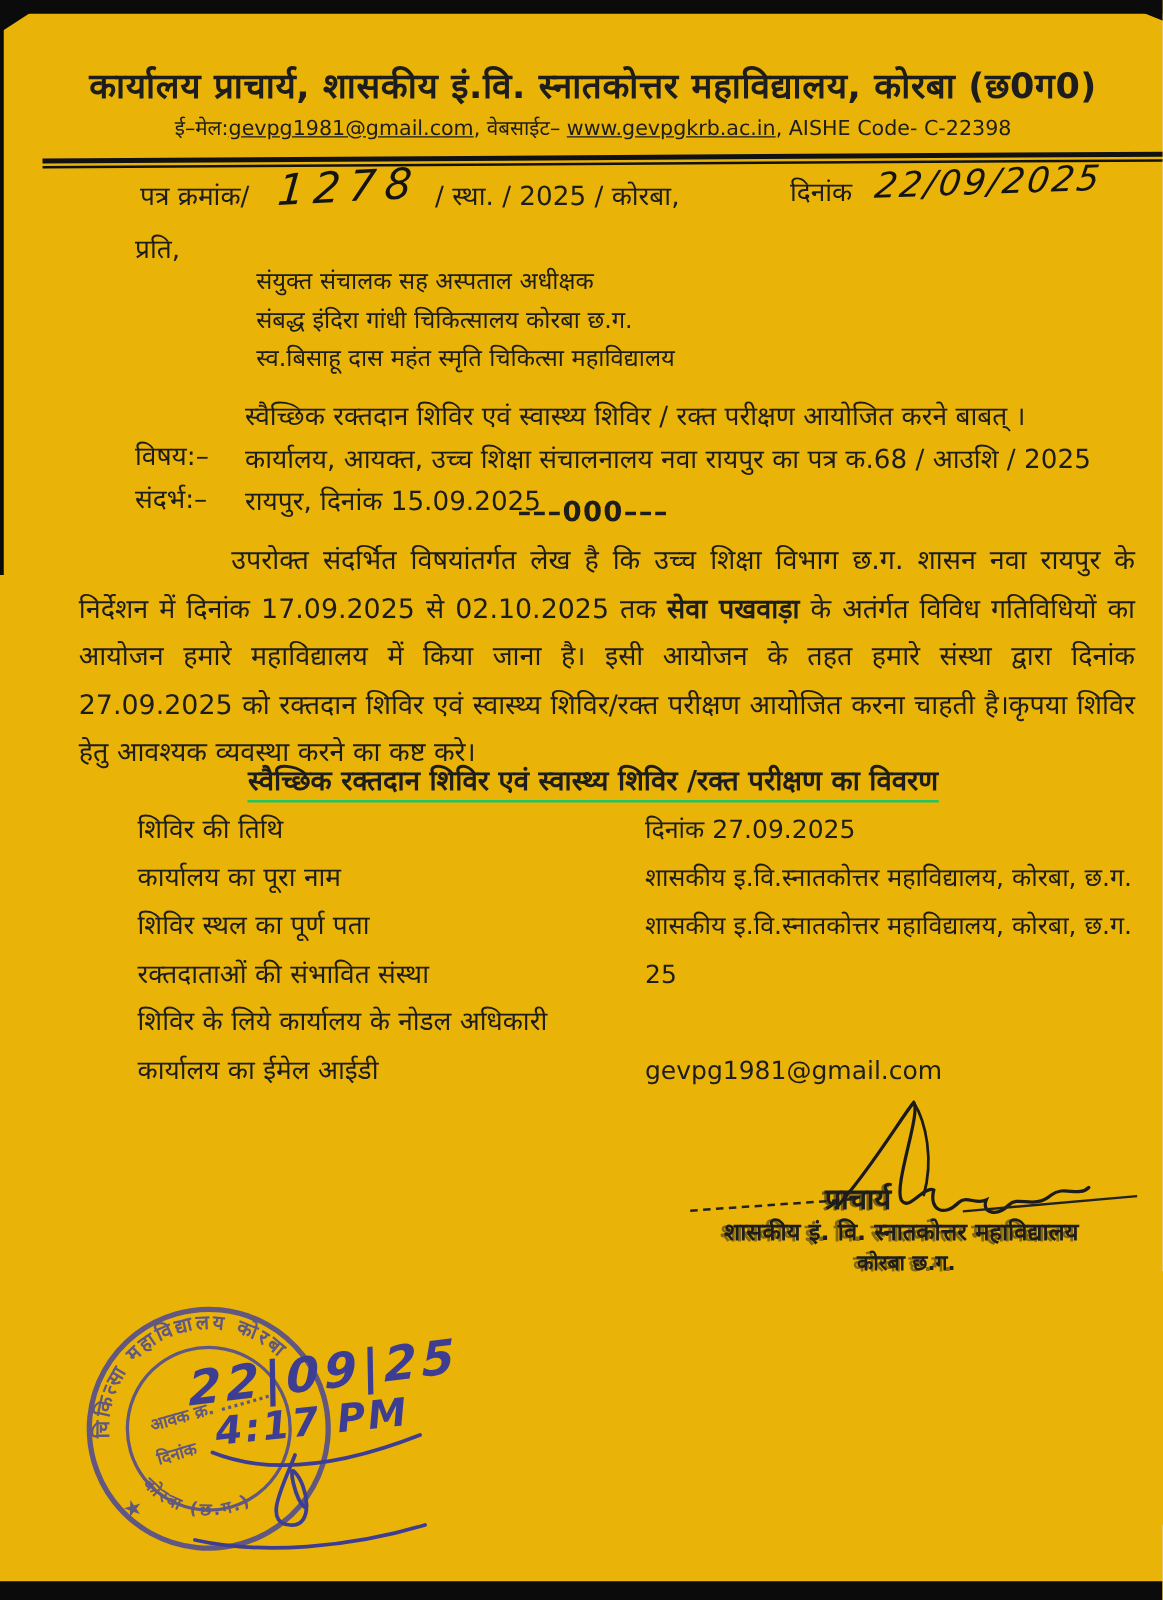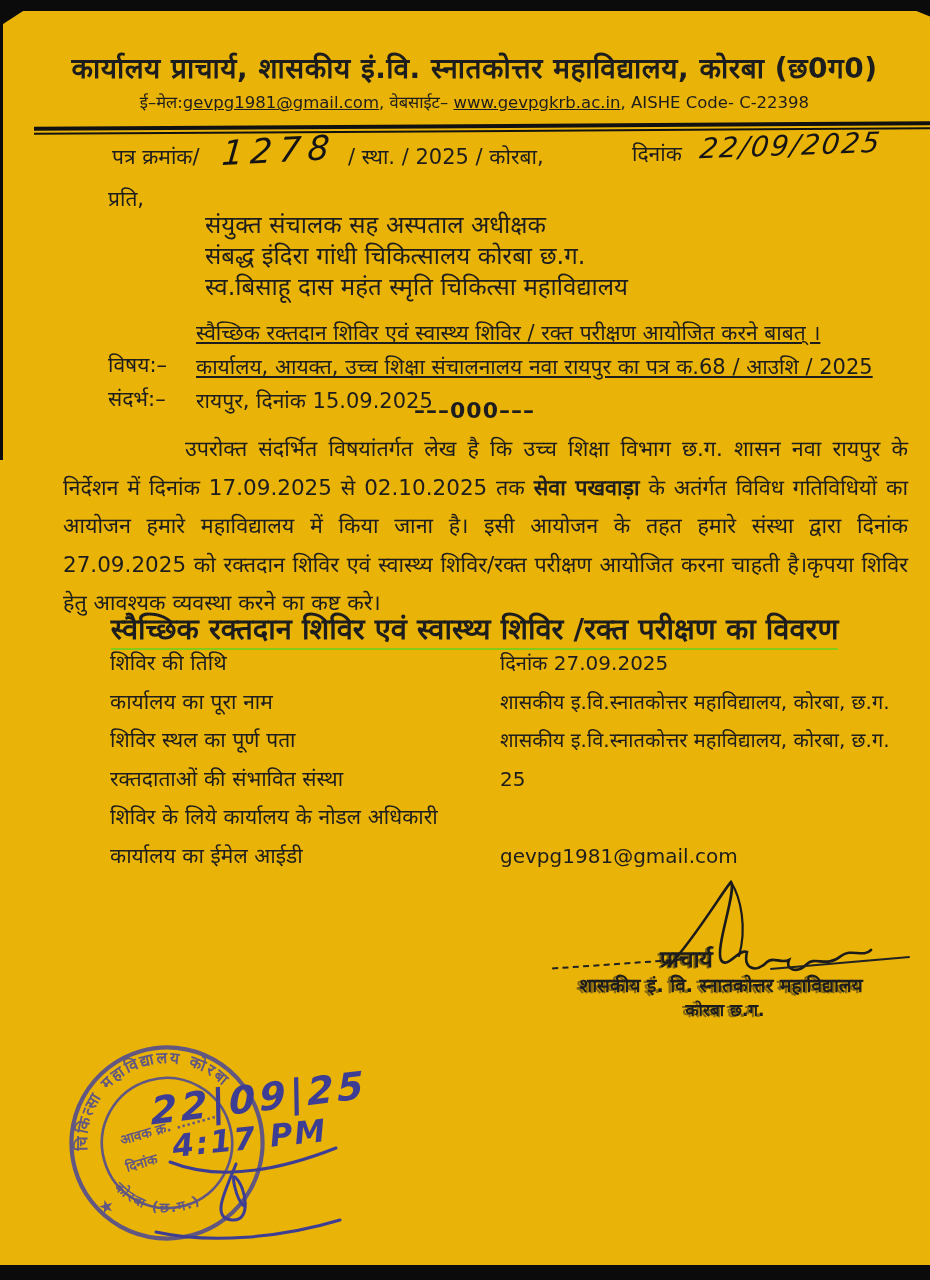--- a/index.html
+++ b/index.html
@@ -26,41 +26,41 @@
   .rule .r2{height:1.5px;background:#111;margin-top:2px;}
 
   .hw{font-style:italic;color:#141414;}
   .meta-label{position:absolute;left:112px;top:142px;font-size:21px;}
   .meta-no{position:absolute;left:222px;top:130px;font-size:34px;letter-spacing:7px;transform:rotate(-3deg) skewX(-8deg);}
   .meta-suffix{position:absolute;left:348px;top:142px;font-size:21px;}
   .meta-datelabel{position:absolute;left:632px;top:139px;font-size:21px;}
   .meta-date{position:absolute;left:700px;top:129px;font-size:28px;letter-spacing:2px;transform:rotate(-2deg) skewX(-10deg);white-space:nowrap;}
 
   .prati{position:absolute;left:108px;top:184px;font-size:21px;}
-  .addressee{position:absolute;left:205px;top:210px;font-size:24px;line-height:31px;}
+  .addressee{position:absolute;left:205px;top:210px;font-size:19px;line-height:31px;}
 
   .sub-row{position:absolute;left:108px;font-size:21px;display:flex;}
   .sub-row .lbl{width:88px;flex:0 0 88px;margin-top:32px;}
-  .sub-row .txt{white-space:nowrap;text-decoration:underline;}
+  .sub-row .txt{white-space:nowrap;}
   .row-subject{top:318px;}
   .row-ref{top:352px;}
   .ref2{position:absolute;left:196px;top:386px;font-size:21px;}
 
   .divider{position:absolute;left:0;top:398px;width:100%;text-align:center;font-size:22px;font-weight:bold;letter-spacing:1px;}
 
   .bodypara{
     position:absolute;left:63px;top:430px;width:845px;
     font-size:21.5px;line-height:38.5px;text-align:justify;text-indent:122px;
   }
 
   .sec-title{position:absolute;left:0;top:608px;width:100%;text-align:center;}
-  .sec-title span{font-size:29px;font-weight:bold;border-bottom:2px solid #84cc16;padding-bottom:2px;white-space:nowrap;}
+  .sec-title span{font-size:22px;font-weight:bold;border-bottom:2px solid #22c55e;padding-bottom:2px;white-space:nowrap;}
 
   .details{position:absolute;left:110px;top:648px;width:790px;}
-  .drow{display:grid;grid-template-columns:390px 1fr;align-items:baseline;height:38.5px;}
+  .drow{display:grid;grid-template-columns:390px 1fr;align-items:baseline;height:38.5px;gap:16px;}
   .drow .dl{font-size:21px;white-space:nowrap;}
   .drow .dv{font-size:20px;white-space:nowrap;}
 
   .sig-area{position:absolute;left:0;top:0;width:855px;height:1280px;pointer-events:none;}
   .sig-svg{position:absolute;left:655px;top:878px;}
   .sig-dashline{position:absolute;left:552px;top:963px;width:130px;border-top:2px dashed #222;transform:rotate(-4deg);}
   .sig-longline{position:absolute;left:770px;top:962px;width:140px;border-top:2px solid #222;transform:rotate(-5deg);}
   .sig-title{position:absolute;left:660px;top:942px;font-size:23px;font-weight:bold;
              text-shadow:-2px 1px 0 rgba(25,25,25,.55);}
   .sig-org1{position:absolute;left:556px;top:972px;width:330px;text-align:center;font-size:19px;font-weight:bold;

